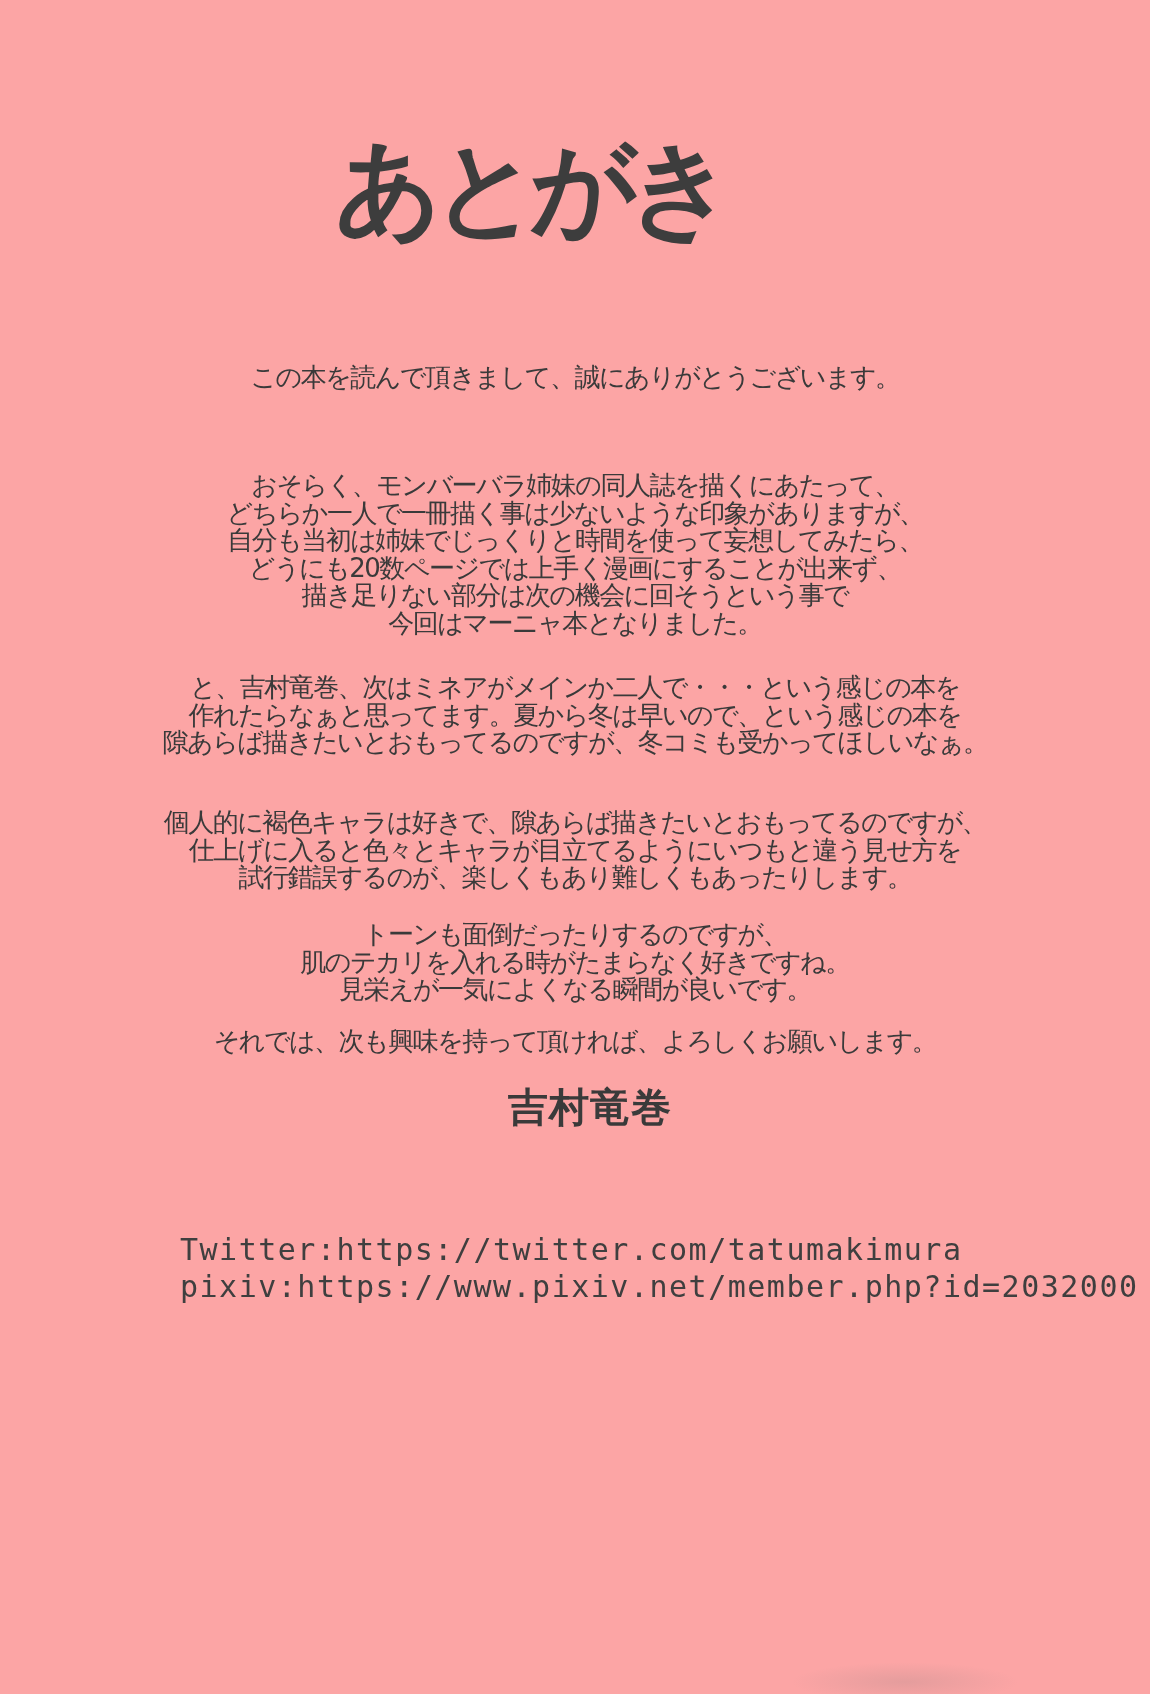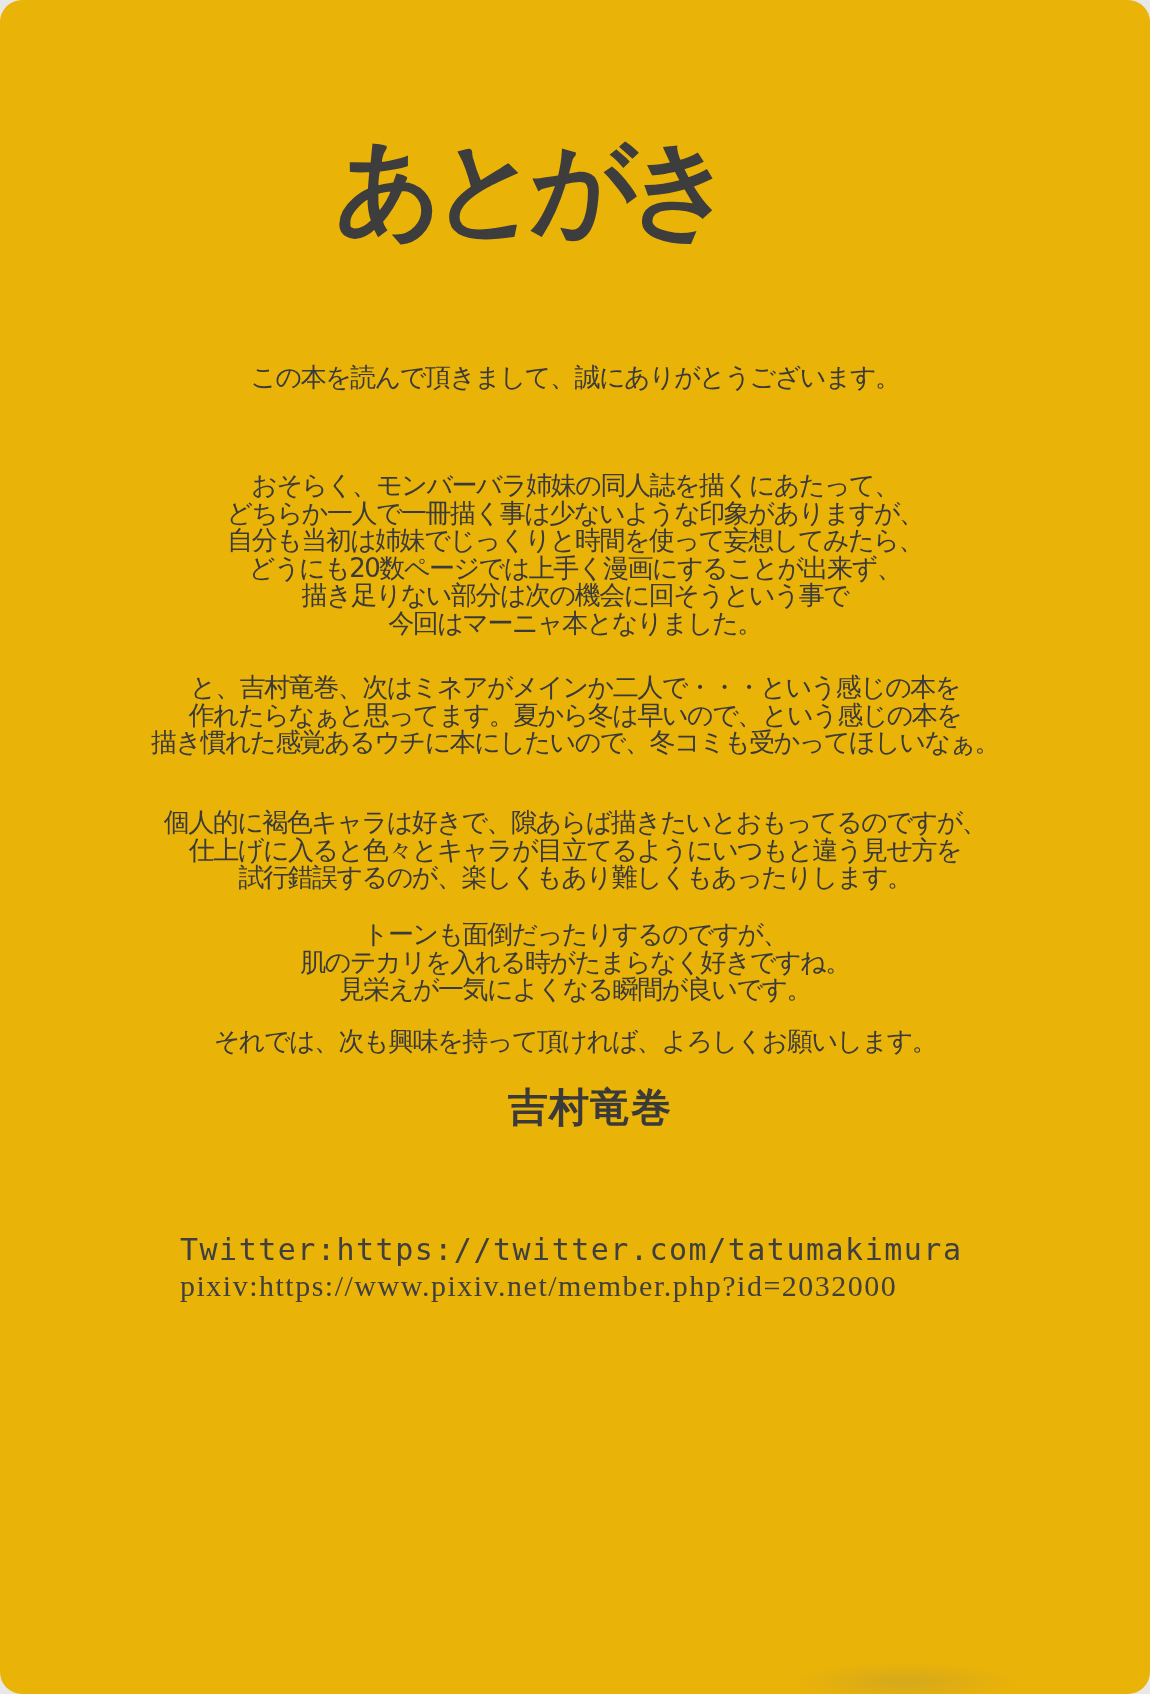--- a/index.html
+++ b/index.html
@@ -5,25 +5,24 @@
   html, body {
     margin: 0;
     padding: 0;
     background: #e8e8e8;
   }
   .page {
     position: relative;
     width: 1150px;
     height: 1694px;
     margin: 0 auto;
-    background: #eab308;
+    background: #fca5a5;
     overflow: hidden;
     font-family: "DejaVu Sans", sans-serif;
     color: #3a3a3a;
-    border-radius: 22px;
   }
   .page-title {
     position: absolute;
     top: 118px;
     left: 0;
     width: 1060px;
     text-align: center;
     font-size: 105px;
     font-weight: bold;
     letter-spacing: -10px;
@@ -66,21 +65,21 @@
     position: absolute;
     left: 180px;
     font-size: 30px;
     font-weight: normal;
     letter-spacing: 1.5px;
     font-family: "DejaVu Sans Mono", "DejaVu Sans", monospace;
     color: #3f3f3f;
     white-space: nowrap;
   }
   .url-twitter { top: 1212px; margin-top: 20px; }
-  .url-pixiv  { top: 1269px; font-family: Liberation Serif, serif; }
+  .url-pixiv  { top: 1269px; }
   .scan-smudge {
     position: absolute;
     left: 790px;
     top: 1662px;
     width: 230px;
     height: 40px;
     background: radial-gradient(ellipse at center, rgba(120,120,120,0.18), rgba(120,120,120,0) 70%);
     pointer-events: none;
   }
 </style>
@@ -101,21 +100,21 @@
     <div>自分も当初は姉妹でじっくりと時間を使って妄想してみたら、</div>
     <div>どうにも20数ページでは上手く漫画にすることが出来ず、</div>
     <div>描き足りない部分は次の機会に回そうという事で</div>
     <div>今回はマーニャ本となりました。</div>
   </div>
 
 
   <div class="para p4">
     <div>と、吉村竜巻、次はミネアがメインか二人で・・・という感じの本を</div>
     <div>作れたらなぁと思ってます。夏から冬は早いので、という感じの本を</div>
-    <div>描き慣れた感覚あるウチに本にしたいので、冬コミも受かってほしいなぁ。</div>
+    <div>隙あらば描きたいとおもってるのですが、冬コミも受かってほしいなぁ。</div>
   </div>
 
   <div class="para p5">
     <div>個人的に褐色キャラは好きで、隙あらば描きたいとおもってるのですが、</div>
     <div>仕上げに入ると色々とキャラが目立てるようにいつもと違う見せ方を</div>
     <div>試行錯誤するのが、楽しくもあり難しくもあったりします。</div>
   </div>
 
   <div class="para p6">
     <div>トーンも面倒だったりするのですが、</div>

